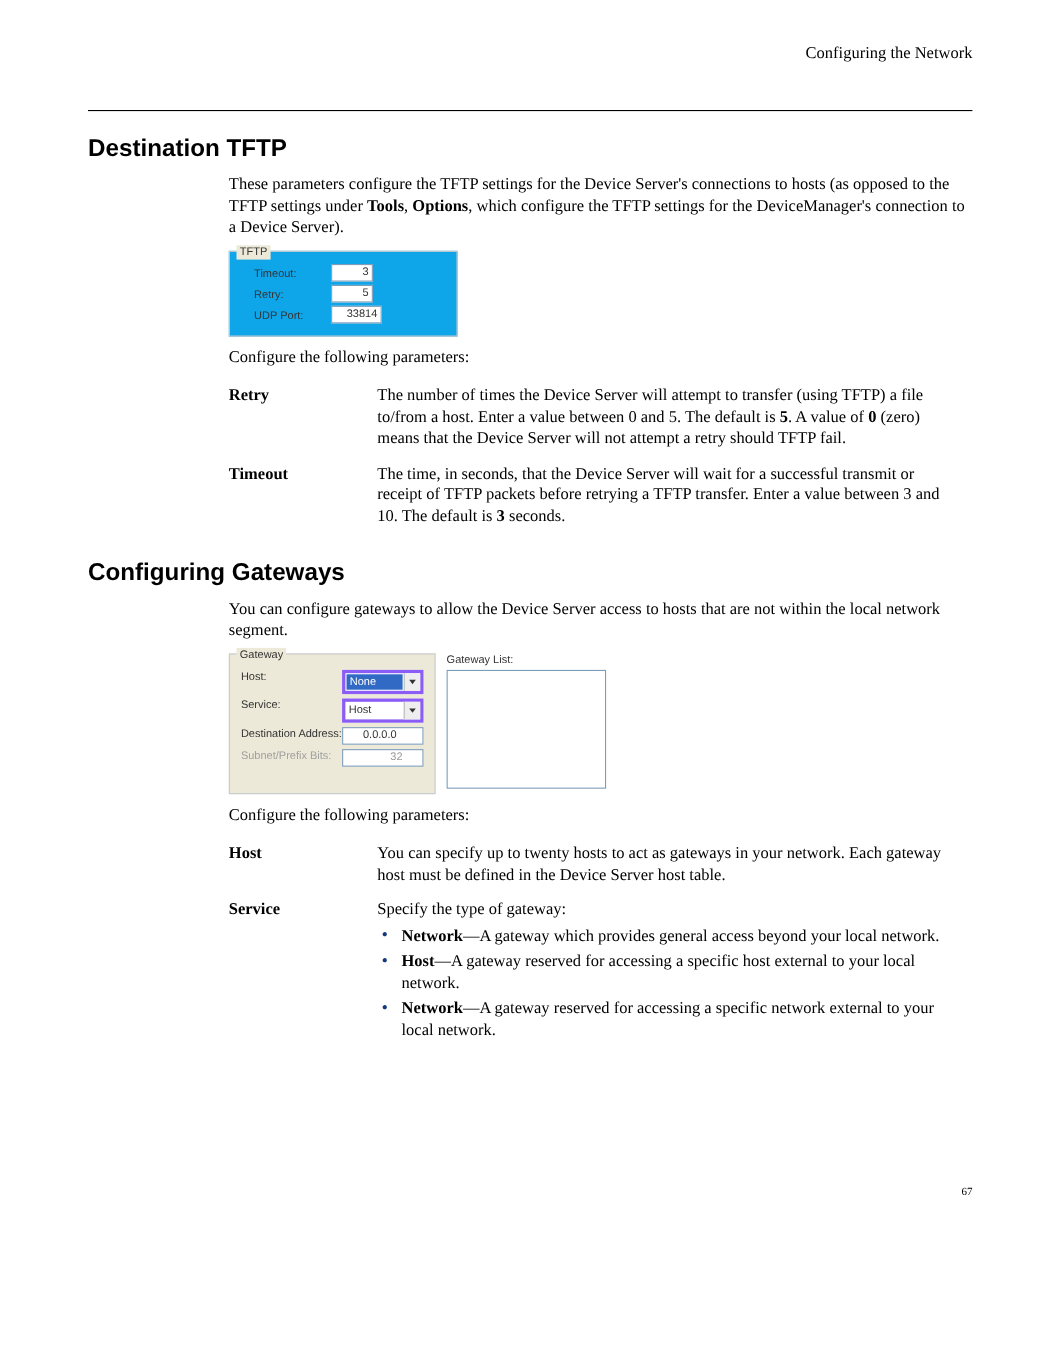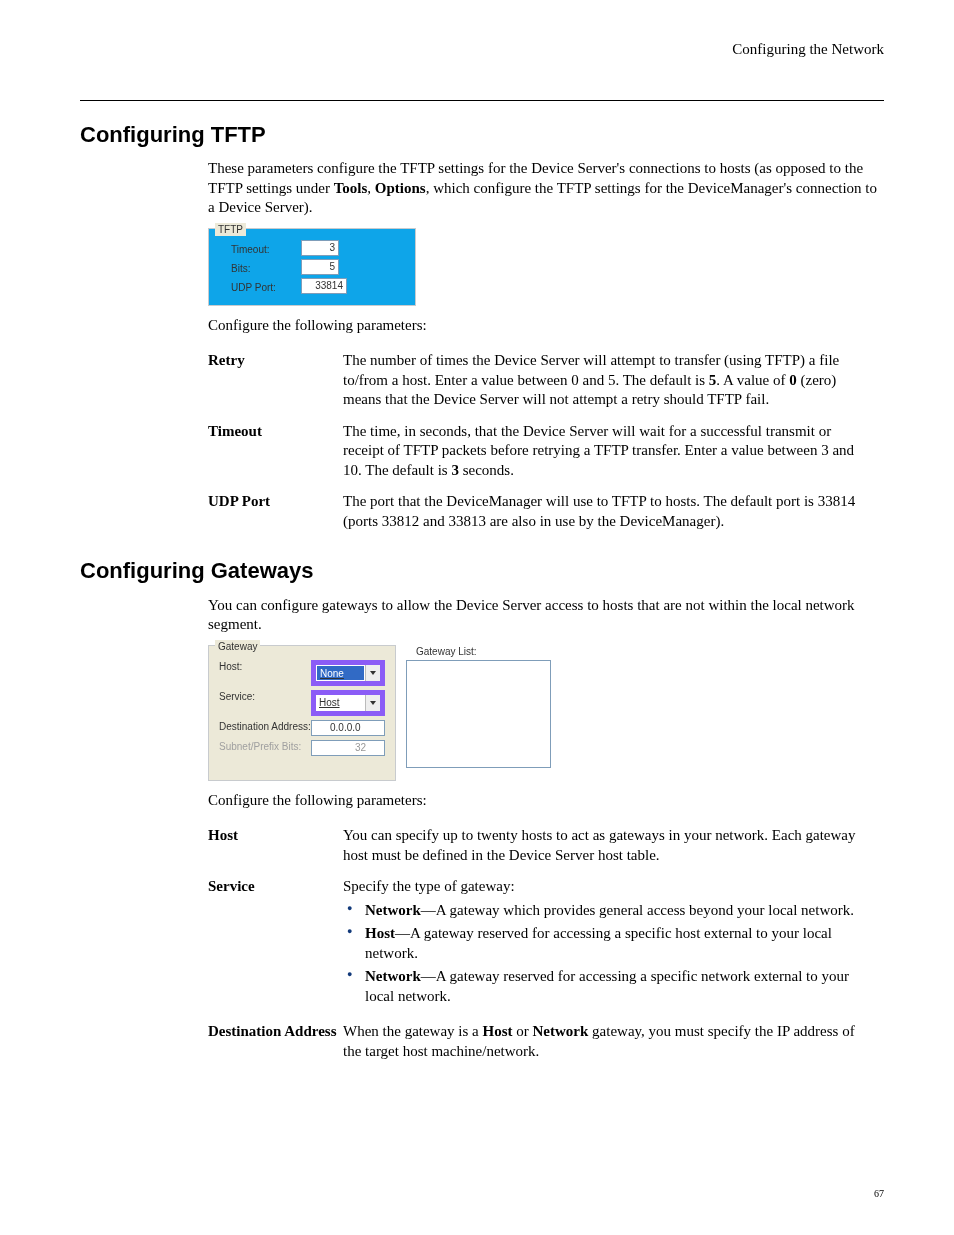--- a/index.html
+++ b/index.html
@@ -134,23 +134,22 @@
     display: flex;
     align-items: flex-start;
     margin: 4px 0;
   }
   .gw-label { width: 92px; }
   .gw-label.disabled { color: #a0a0a0; }
   .gw-dropdown {
     flex: 1;
     display: flex;
     background: #fff;
-    border: 5px solid #8b5cf6;
+    border: 3px solid #8b5cf6;
     height: 16px;
-    text-decoration: underline;
   }
   .gw-dd-text {
     flex: 1;
     padding: 0 3px;
     line-height: 16px;
     font-size: 10px;
   }
   .gw-dd-text.selected {
     background: #316ac5;
     color: #fff;
@@ -180,55 +179,54 @@
     font-size: 10px;
   }
   .gw-input.narrow { flex: 0 0 36px; text-align: right; color: #777; }
   .gw-input.disabled { color: #999; }
   .gw-right {
     width: 145px;
   }
   .gw-right-label {
     font-size: 10px;
     margin-bottom: 2px;
-    margin-left: 10px;
   }
   .gw-listbox {
     background: #fff;
     border: 1px solid #7f9db9;
     height: 108px;
     width: 100%;
     box-sizing: border-box;
   }
   .page-number {
     text-align: right;
     margin-top: 120px;
     font-size: 10px;
   }
 </style>
 </head>
 <body>
 
 <div class="running-header">Configuring the Network</div>
 <div class="header-line"></div>
 
-<h2>Configuring TFTP</h2>
+<h2>Destination TFTP</h2>
 
 <div class="intro-text">
   <span>These parameters configure the TFTP settings for the Device Server's connections to hosts (as opposed to the TFTP settings under </span><span class="bold" style="font-weight:bold">Tools</span><span>, </span><span class="bold" style="font-weight:bold">Options</span><span>, which configure the TFTP settings for the DeviceManager's connection to a Device Server).</span>
 </div>
 
 <div class="figure-box">
   <div class="fb-legend">TFTP</div>
   <div class="fb-row">
     <div class="fb-label">Timeout:</div>
     <div class="fb-input">3</div>
   </div>
   <div class="fb-row">
-    <div class="fb-label">Bits:</div>
+    <div class="fb-label">Retry:</div>
     <div class="fb-input">5</div>
   </div>
   <div class="fb-row">
     <div class="fb-label">UDP Port:</div>
     <div class="fb-input wide">33814</div>
   </div>
 </div>
 
 <div class="intro-text">Configure the following parameters:</div>
 
@@ -238,24 +236,20 @@
     <td class="param-name">Retry</td>
     <td class="param-desc">
       <span>The number of times the Device Server will attempt to transfer (using TFTP) a file to/from a host. Enter a value between 0 and 5. The default is </span><span class="bold">5</span><span>. A value of </span><span class="bold">0</span><span> (zero) means that the Device Server will not attempt a retry should TFTP fail.</span>
     </td>
   </tr>
   <tr>
     <td class="param-name">Timeout</td>
     <td class="param-desc">
       <span>The time, in seconds, that the Device Server will wait for a successful transmit or receipt of TFTP packets before retrying a TFTP transfer. Enter a value between 3 and 10. The default is </span><span class="bold">3</span><span> seconds.</span>
     </td>
-  </tr>
-  <tr>
-    <td class="param-name">UDP Port</td>
-    <td class="param-desc">The port that the DeviceManager will use to TFTP to hosts. The default port is 33814 (ports 33812 and 33813 are also in use by the DeviceManager).</td>
   </tr>
 </tbody>
   </table>
 
 <h2>Configuring Gateways</h2>
 
 <div class="intro-text">You can configure gateways to allow the Device Server access to hosts that are not within the local network segment.</div>
 
 <div class="gw-figure">
   <div class="gw-left">
@@ -301,22 +295,16 @@
     <td class="param-name">Service</td>
     <td class="param-desc">
       <div>Specify the type of gateway:</div>
       <ul class="svc-list">
         <li><span class="bold">Network</span><span>—A gateway which provides general access beyond your local network.</span></li>
         <li><span class="bold">Host</span><span>—A gateway reserved for accessing a specific host external to your local network.</span></li>
         <li><span class="bold">Network</span><span>—A gateway reserved for accessing a specific network external to your local network.</span></li>
       </ul>
     </td>
   </tr>
-  <tr>
-    <td class="param-name">Destination Address</td>
-    <td class="param-desc">
-      <span>When the gateway is a </span><span class="bold">Host</span><span> or </span><span class="bold">Network</span><span> gateway, you must specify the IP address of the target host machine/network.</span>
-    </td>
-  </tr>
 </tbody>
   </table>
 
 <div class="page-number">67</div>
 
 </body></html>

